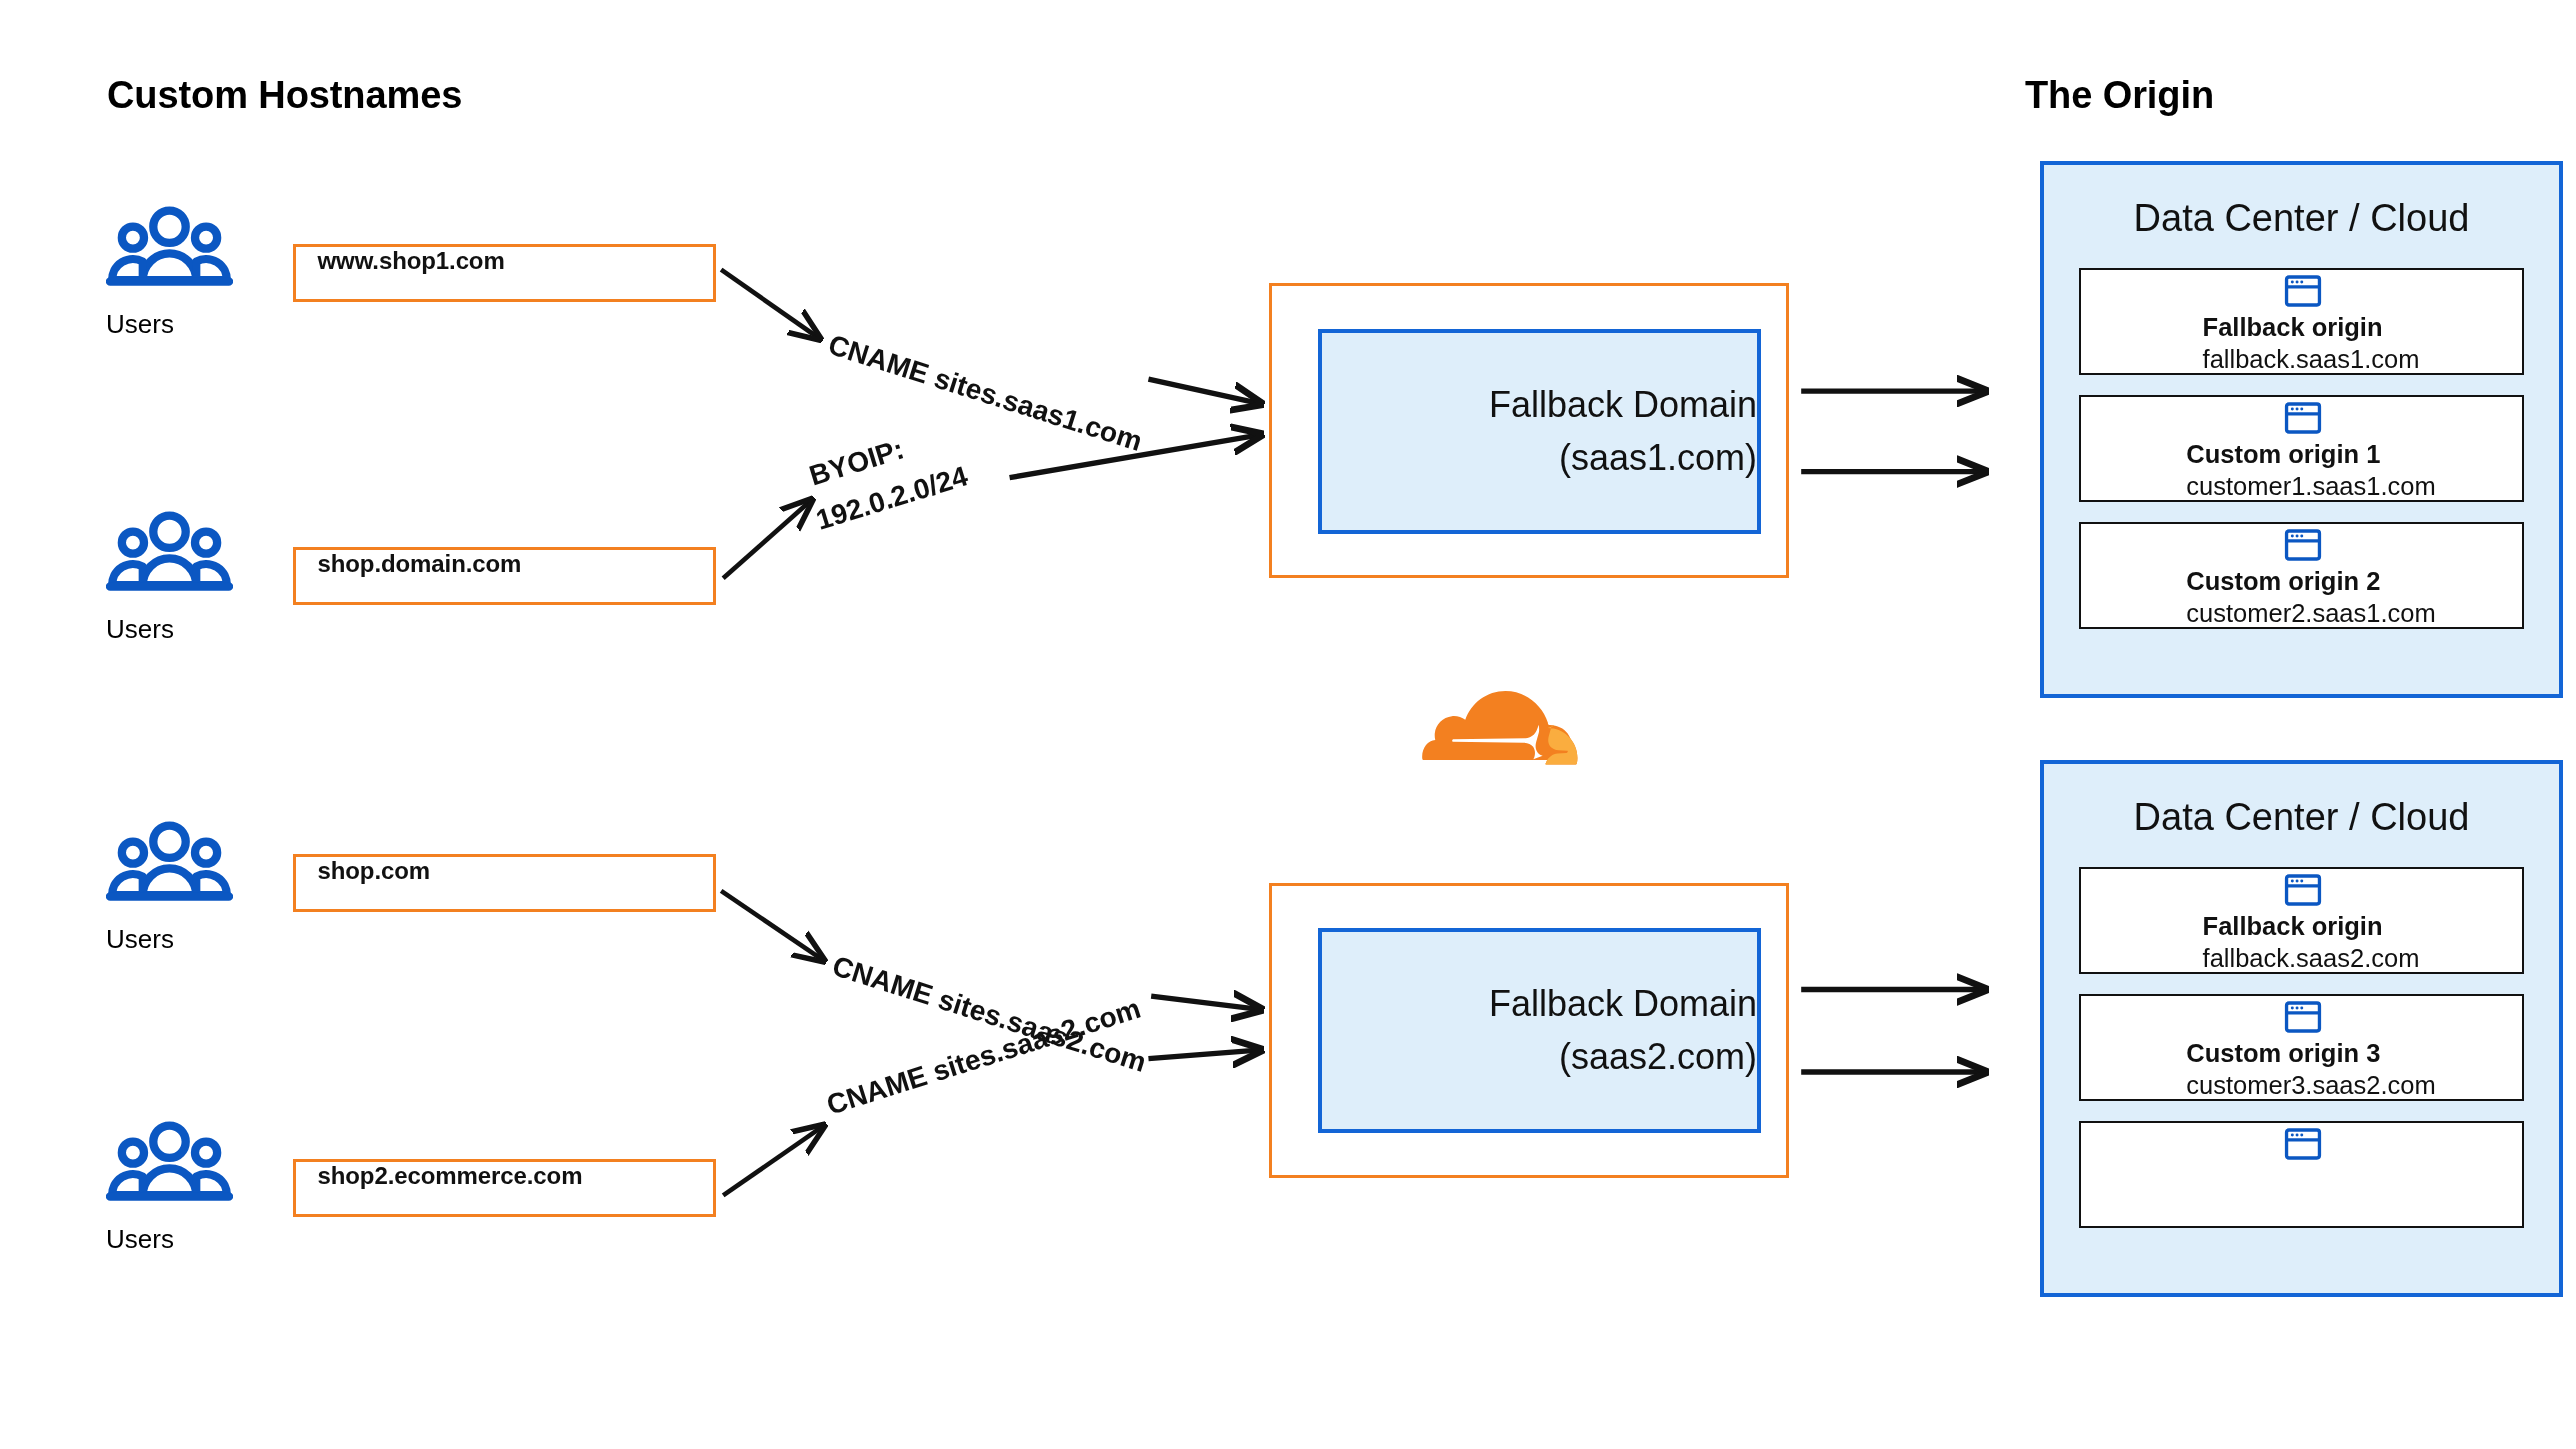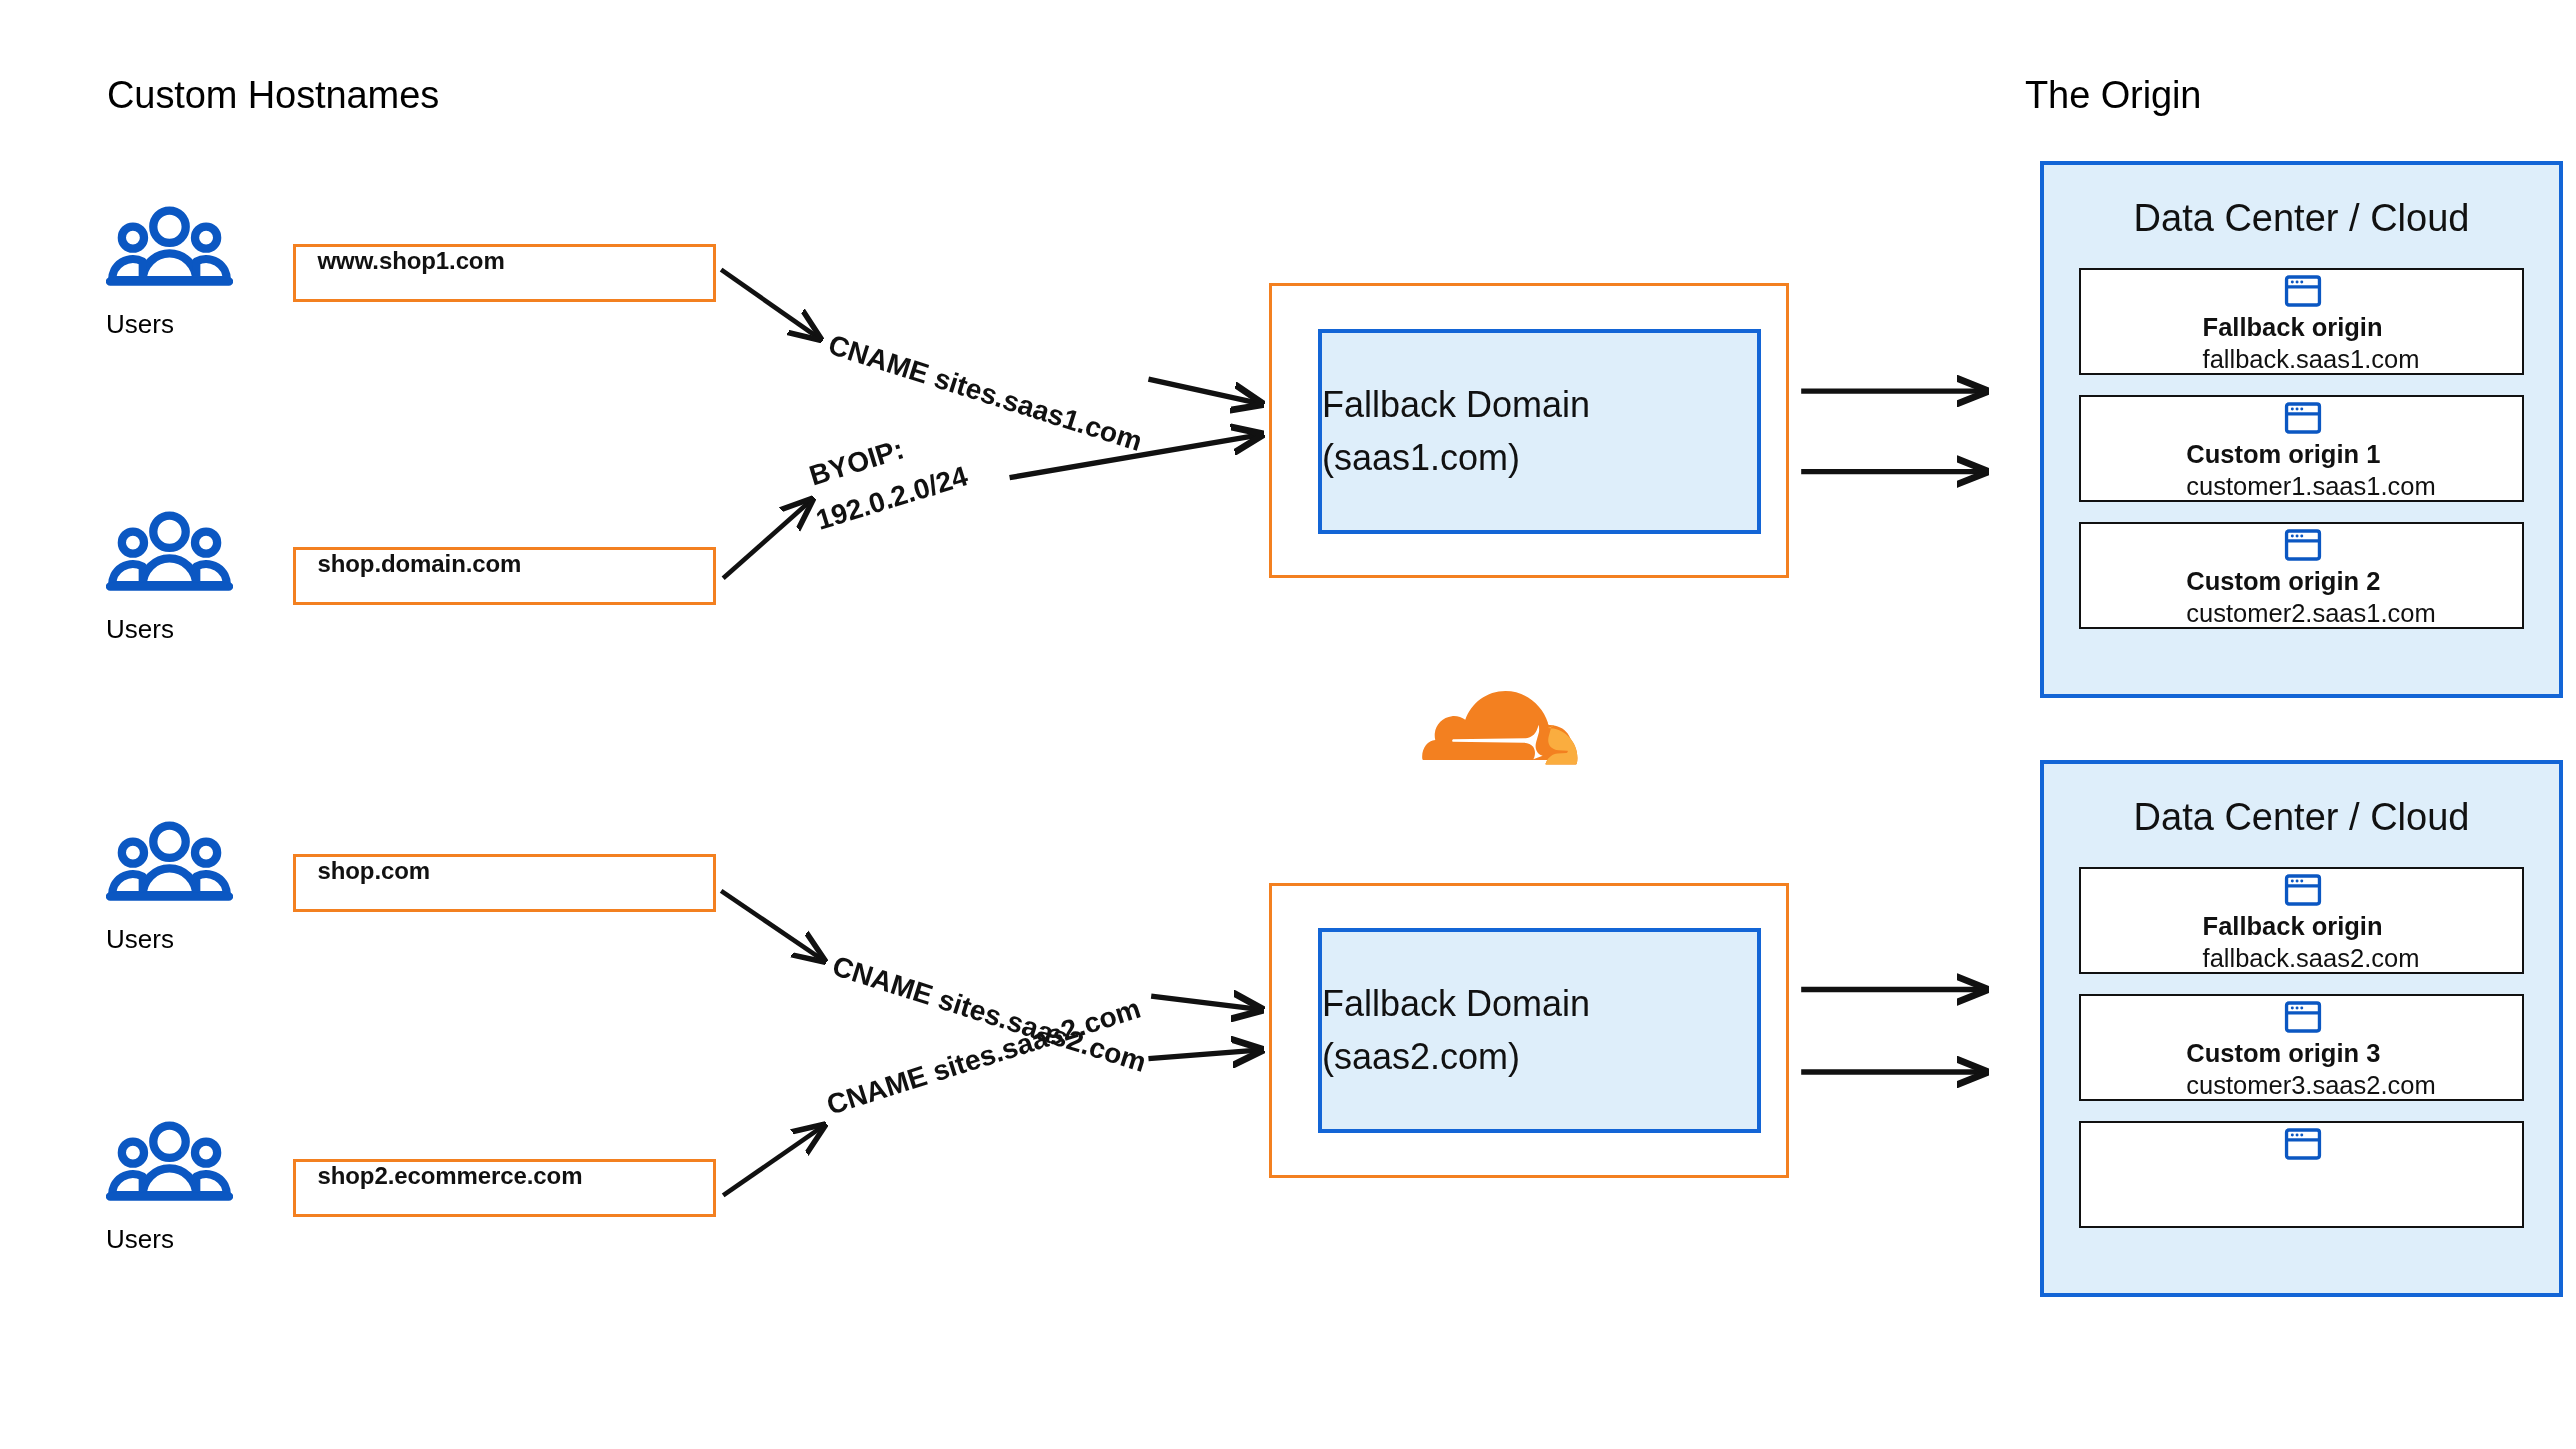--- a/index.html
+++ b/index.html
@@ -19,21 +19,21 @@
   .stage {
     position: absolute;
     left: 0; top: 0;
     width: 2576px;
     height: 1449px;
   }
 
   
   .section-title {
     position: absolute;
-    font-weight: normal;
+    font-weight: bold;
     color: #000000;
     font-size: 38px;
     letter-spacing: -0.1px;
     white-space: nowrap;
   }
   #title-custom-hostnames { left: 107px; top: 74px; }
   #title-the-origin       { left: 2025px; top: 74px; }
 
   
   .users-group {
@@ -90,21 +90,21 @@
     background: #ffffff;
   }
   .fallback-inner {
     position: absolute;
     box-sizing: border-box;
     border: 4px solid #1365D6;
     background: #DEEEFA;
     display: flex;
     flex-direction: column;
     justify-content: center;
-    align-items: flex-start;
+    align-items: flex-end;
   }
   .fallback-inner .fb-line {
     font-size: 36px;
     color: #111111;
     line-height: 1.45;
     white-space: nowrap;
   }
   #fallback-outer-1 { left: 1269px; top: 283px; height: 295px; }
   #fallback-inner-1 { left: 1318px; top: 329px; width: 443px; height: 205px; }
   #fallback-outer-2 { left: 1269px; top: 883px; height: 295px; }

